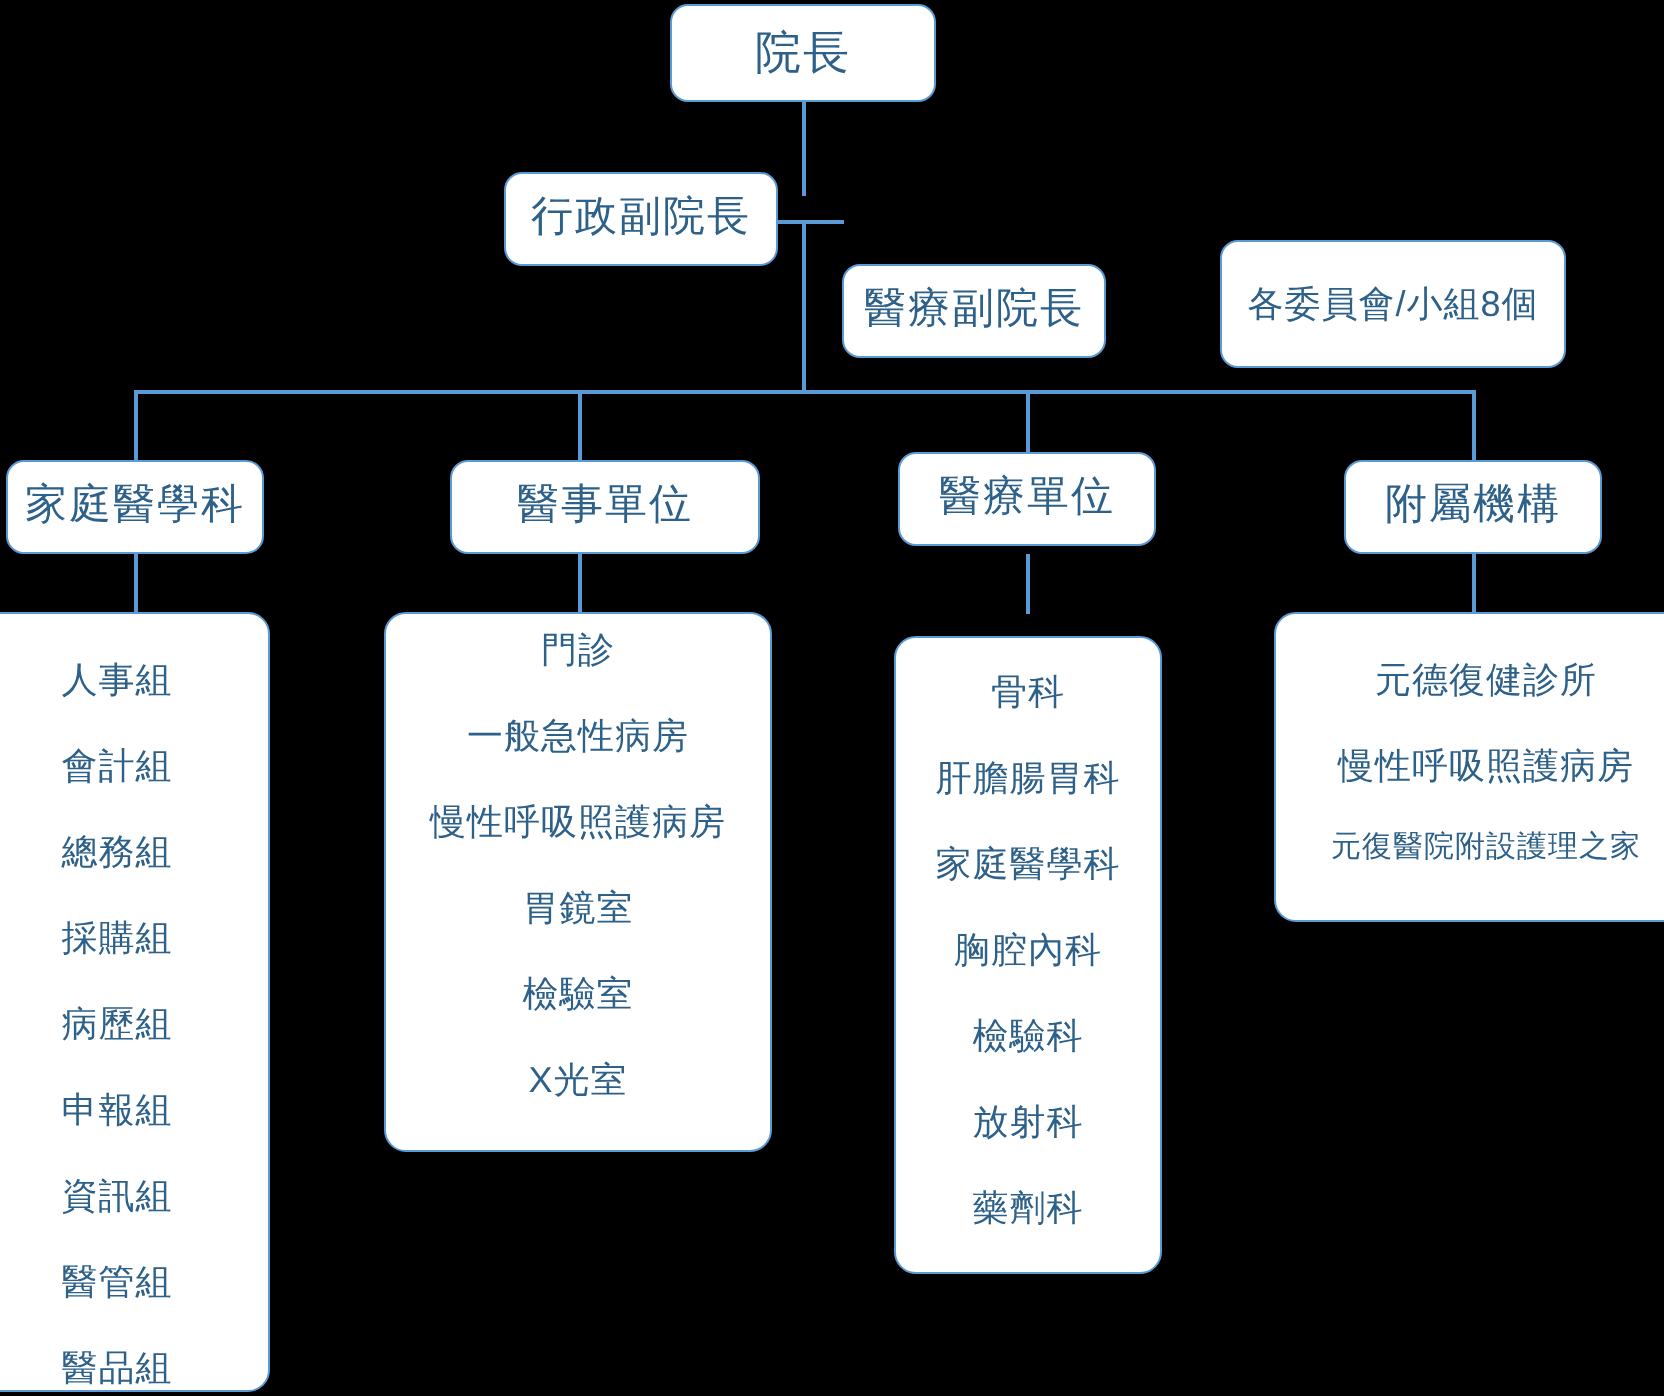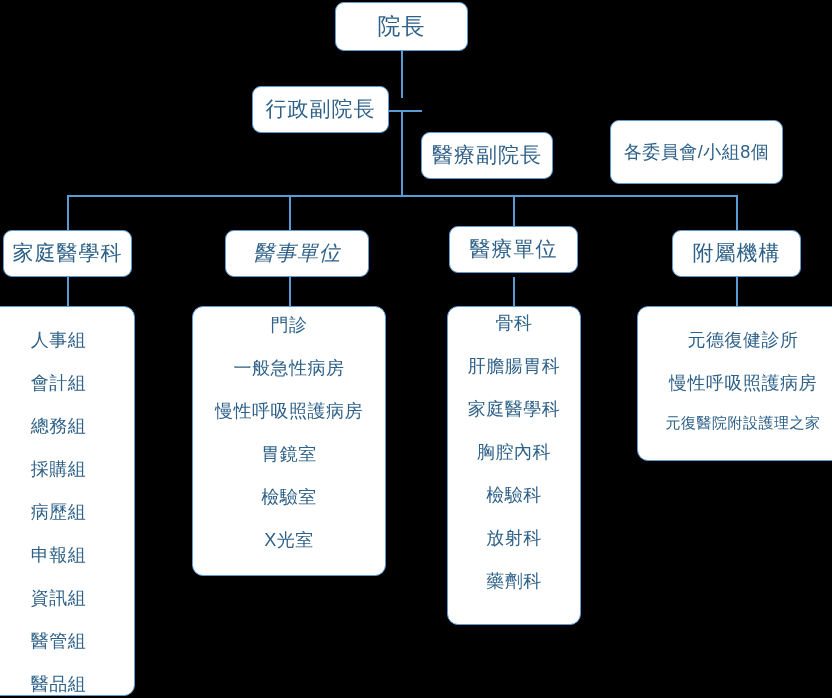--- a/index.html
+++ b/index.html
@@ -115,21 +115,21 @@
   </div>
 
   <div class="node node-small" style="left:610px; top:120px; width:173px; height:64px; flex-direction:row;">
     <span>各委員會/小組</span>
     <span>8個</span>
   </div>
 
   <div class="node node-sub" style="left:3px; top:230px; width:129px; height:47px;">
     <span>家庭醫學科</span>
   </div>
-  <div class="node node-sub" style="left:225px; top:230px; width:144px; height:47px;font-style:italic;">
+  <div class="node node-sub" style="left:225px; top:230px; width:155px; height:47px;">
     <span>醫事單位</span>
   </div>
   <div class="node node-sub" style="left:449px; top:226px; width:129px; height:47px;">
     <span>醫療單位</span>
   </div>
   <div class="node node-sub" style="left:672px; top:230px; width:129px; height:47px;">
     <span>附屬機構</span>
   </div>
 
   <div class="panel" style="left:-18px; top:306px; width:153px; height:390px; padding-top:21px; gap:19px;">
@@ -146,21 +146,21 @@
 
   <div class="panel" style="left:192px; top:306px; width:194px; height:270px; padding-top:6px; gap:19px;">
     <div class="panel-item">門診</div>
     <div class="panel-item">一般急性病房</div>
     <div class="panel-item">慢性呼吸照護病房</div>
     <div class="panel-item">胃鏡室</div>
     <div class="panel-item">檢驗室</div>
     <div class="panel-item">X光室</div>
   </div>
 
-  <div class="panel" style="left:447px; top:306px; width:134px; height:319px; padding-top:4px; gap:19px;">
+  <div class="panel" style="left:447px; top:318px; width:134px; height:319px; padding-top:15px; gap:19px;">
     <div class="panel-item">骨科</div>
     <div class="panel-item">肝膽腸胃科</div>
     <div class="panel-item">家庭醫學科</div>
     <div class="panel-item">胸腔內科</div>
     <div class="panel-item">檢驗科</div>
     <div class="panel-item">放射科</div>
     <div class="panel-item">藥劑科</div>
   </div>
 
   <div class="panel" style="left:637px; top:306px; width:212px; height:155px; padding-top:21px; gap:19px;">

